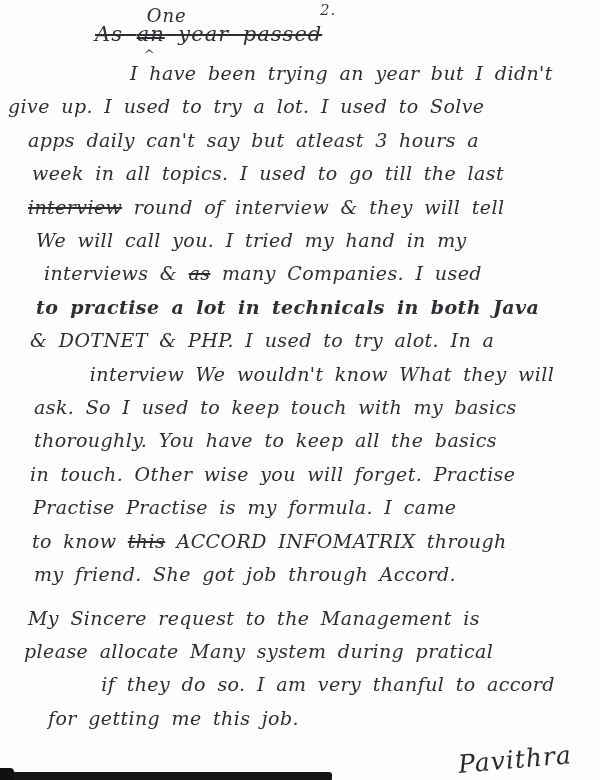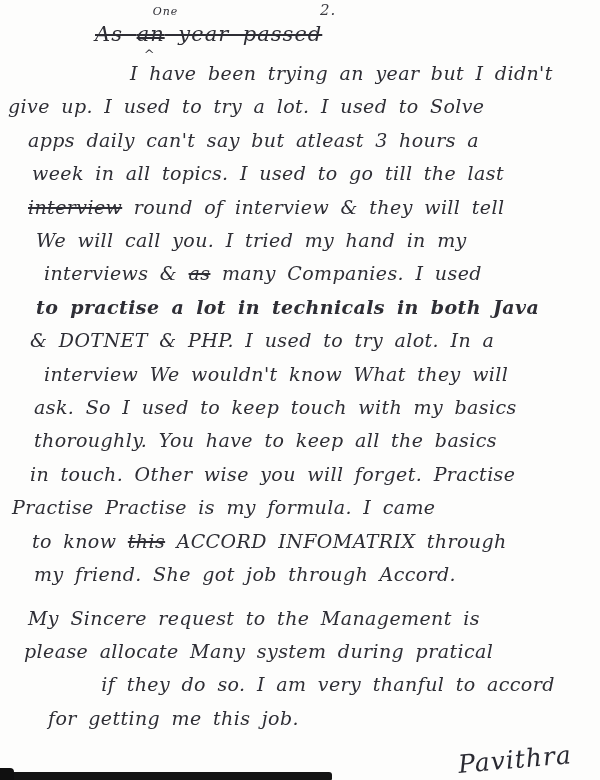--- a/index.html
+++ b/index.html
@@ -36,22 +36,22 @@
   }
   .heading .struck { text-decoration: line-through; text-decoration-thickness: 1.5px; }
   .heading .scribbled {
     position: relative;
     text-decoration: line-through double;
     text-decoration-thickness: 1.5px;
   }
   .insert-above {
     position: absolute;
     top: -17px;
-    left: 16px;
-    font-size: 11px;
+    left: 10px;
+    font-size: 18px;
     text-decoration: none;
     display: inline-block;
   }
   .insert-mark {
     position: absolute;
     bottom: -16px;
     left: 7px;
     font-size: 13px;
     text-decoration: none;
     display: inline-block;
@@ -114,25 +114,25 @@
   <div class="body-lines">
       <div class="hw-line" style="margin-left: 130px;"><span>I have been trying an year but I didn't</span></div>
       <div class="hw-line" style="margin-left: 8px;"><span>give up. I used to try a lot. I used to Solve</span></div>
       <div class="hw-line" style="margin-left: 28px;"><span>apps daily can't say but atleast 3 hours a</span></div>
       <div class="hw-line" style="margin-left: 32px;"><span>week in all topics. I used to go till the last</span></div>
       <div class="hw-line" style="margin-left: 28px;"><span class="struck">interview</span><span> round of interview &amp; they will tell</span></div>
       <div class="hw-line" style="margin-left: 36px;"><span>We will call you. I tried my hand in my</span></div>
       <div class="hw-line" style="margin-left: 44px;"><span>interviews &amp; </span><span class="struck">as</span><span> many Companies. I used</span></div>
       <div class="hw-line" style="margin-left: 36px; font-weight: bold;"><span>to practise a lot in technicals in both Java</span></div>
       <div class="hw-line" style="margin-left: 30px;"><span>&amp; DOTNET &amp; PHP. I used to try alot. In a</span></div>
-      <div class="hw-line" style="margin-left: 44px;"><span>interview We wouldn't know What they will</span></div>
+      <div class="hw-line" style="margin-left: 44px; text-align: center;"><span>interview We wouldn't know What they will</span></div>
       <div class="hw-line" style="margin-left: 34px;"><span>ask. So I used to keep touch with my basics</span></div>
       <div class="hw-line" style="margin-left: 34px;"><span>thoroughly. You have to keep all the basics</span></div>
       <div class="hw-line" style="margin-left: 30px;"><span>in touch. Other wise you will forget. Practise</span></div>
-      <div class="hw-line" style="margin-left: 12px;"><span>Practise Practise is my formula. I came</span></div>
+      <div class="hw-line" style="margin-left: 33px;"><span>Practise Practise is my formula. I came</span></div>
       <div class="hw-line" style="margin-left: 32px;"><span>to know </span><span class="struck">this</span><span> ACCORD INFOMATRIX through</span></div>
       <div class="hw-line" style="margin-left: 34px;"><span>my friend. She got job through Accord.</span></div>
       <div class="hw-line" style="margin-left: 28px; margin-top: 10px;"><span>My Sincere request to the Management is</span></div>
       <div class="hw-line" style="margin-left: 24px;"><span>please allocate Many system during pratical</span></div>
       <div class="hw-line" style="margin-left: 56px; text-align: center;"><span>if they do so. I am very thanful to accord</span></div>
       <div class="hw-line" style="margin-left: 48px;"><span>for getting me this job.</span></div>
     </div>
 
   <div class="signature">Pavithra</div>
 

